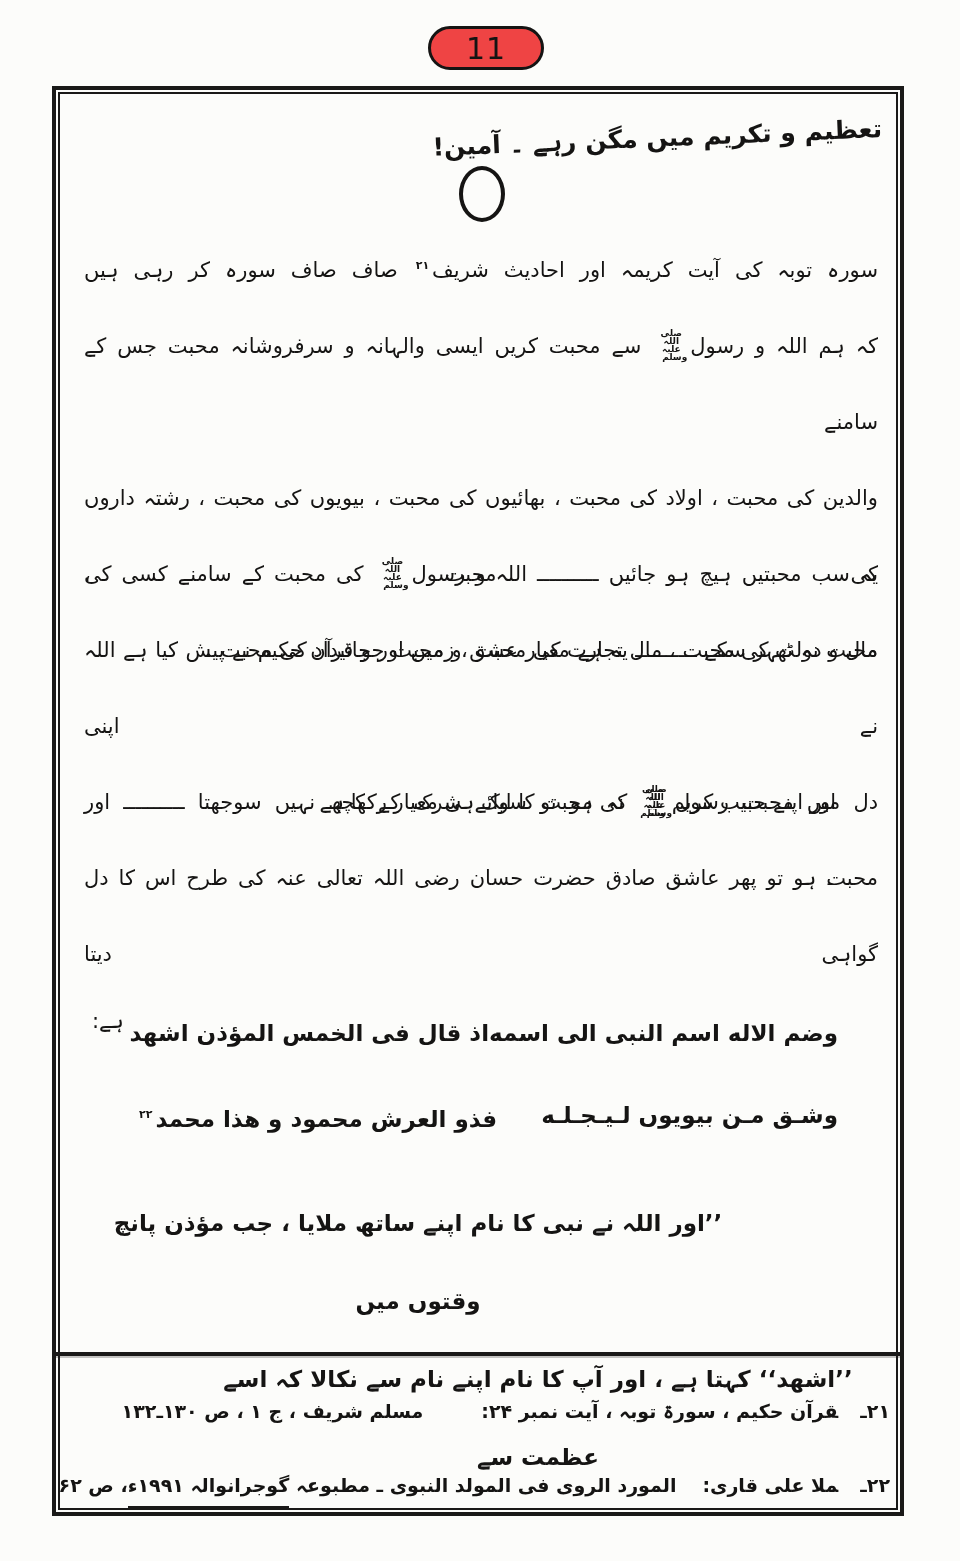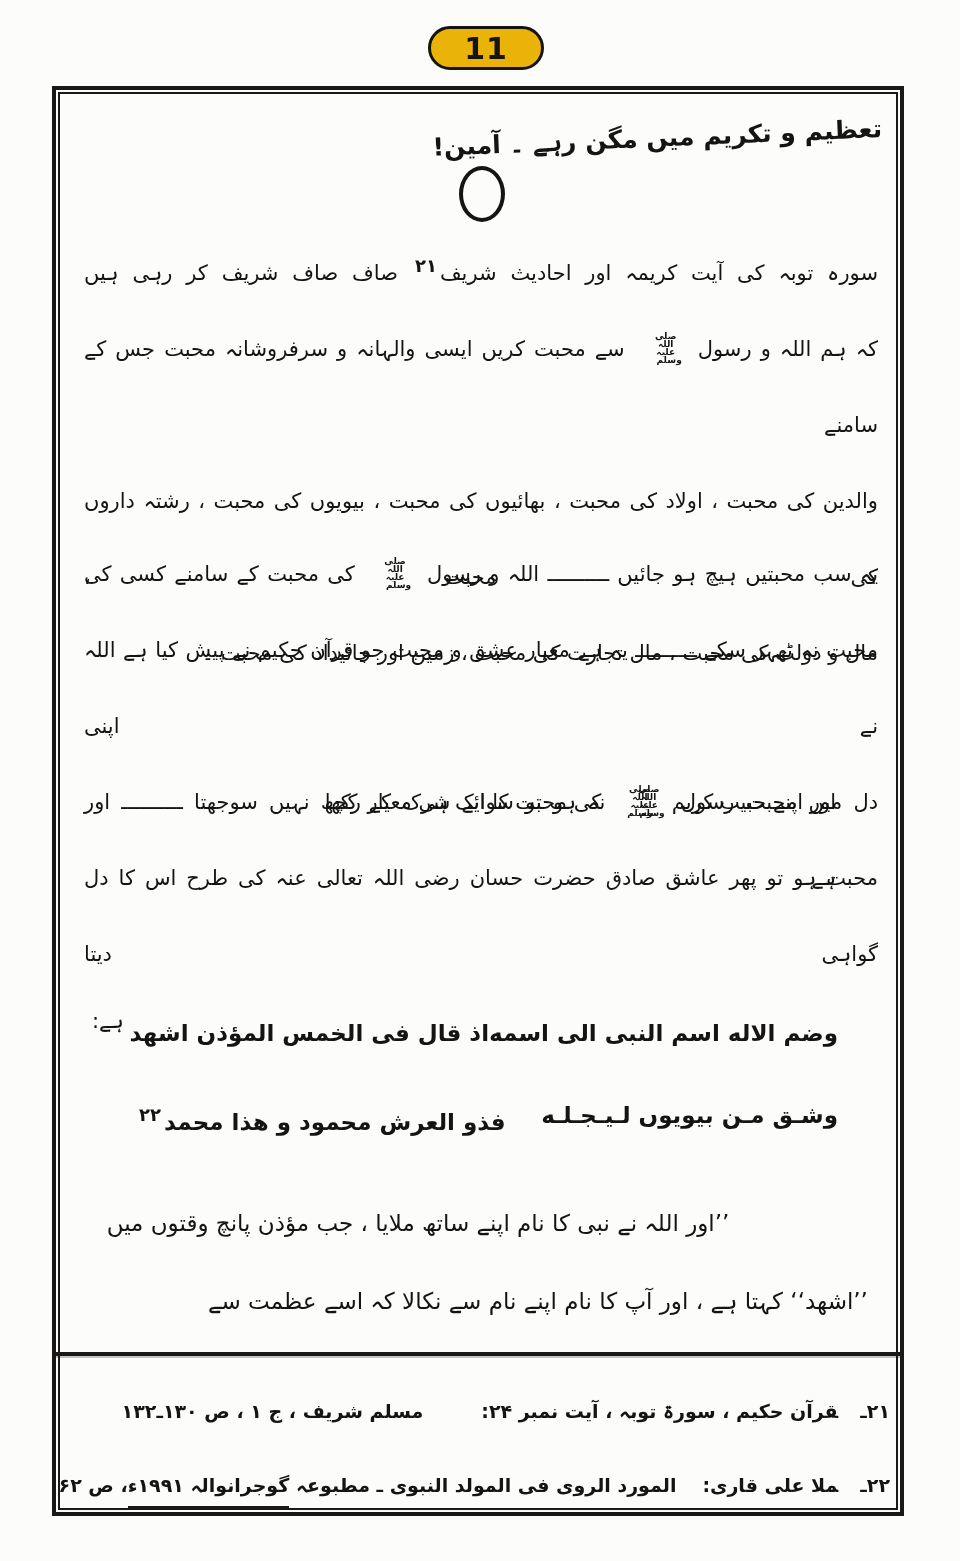--- a/index.html
+++ b/index.html
@@ -12,22 +12,22 @@
   .page {
     position:relative; width:960px; height:1561px;
     background:#fcfcfa; color:#151413; overflow:hidden;
   }
 
   
   .page-badge {
     position:absolute; top:26px; left:428px; width:116px; height:44px;
     border:3px solid #151413; border-radius:28px;
     display:flex; align-items:center; justify-content:center;
-    font-size:30px; font-weight:bold; letter-spacing:1px;
-    box-sizing:border-box; background:#eab308;
+    font-size:30px; font-weight:normal; letter-spacing:1px;
+    box-sizing:border-box; background:#ef4444;
   }
 
   
   .frame {
     position:absolute; left:52px; top:86px; width:852px; height:1430px;
     border:4px solid #1a1918; box-sizing:border-box;
   }
   .frame-inner {
     position:absolute; inset:2px; border:2px solid #1a1918; pointer-events:none;
   }
@@ -48,40 +48,40 @@
 
   .para { position:absolute; left:28px; right:22px; font-size:21px; }
   .p-line { line-height:76px; }
   .p-just { text-align:justify; text-align-last:justify; text-justify:inter-word; }
   .p-end  { text-align:right; }
   .p2-l3  { text-align:right; padding-left:220px; padding-right:42px; }
   .p3-l3  { line-height:58px; padding-left:8px; text-align:left; }
   .para3 .p3-l3 { padding-right:28px; }
 
   sup.fn-mark {
-    font-size:18px; font-weight:bold; vertical-align:super; margin:0 3px;
+    font-size:11px; font-weight:bold; vertical-align:super; margin:0 3px;
   }
 
   
   .saw {
     display:inline-block; width:32px; font-size:9px; line-height:8px;
-    text-align:center; vertical-align:-7px; margin:0 16px; font-weight:bold;
+    text-align:center; vertical-align:-7px; margin:0 3px; font-weight:bold;
     letter-spacing:0;
   }
 
   .couplets { position:absolute; top:902px; left:28px; right:22px; }
   .c-row {
     display:flex; justify-content:space-between; direction:rtl;
     line-height:82px; font-size:23px; font-weight:bold;
     padding:0 40px 0 52px;
   }
   .hemistich { white-space:nowrap;text-align:right; }
 
   .quote { position:absolute; top:1094px; left:30px; right:30px;
-    font-size:23px; font-weight:normal; }
+    font-size:23px; font-weight:bold; }
   .q-line { line-height:78px; text-align:center; }
   .q-1 { padding-left:0; padding-right:120px; }
   .q-2 { padding-left:120px; padding-right:0; }
 
   .fn-separator {
     position:absolute; top:1262px; left:0; right:0; height:0;
     border-top:4px solid #1a1918;
     box-shadow:0 2px 0 rgba(26,25,24,0.25);
   }
 
@@ -105,21 +105,21 @@
   <div class="frame">
     <div class="frame-inner"></div>
 
     <div class="content">
 
       <div class="header-line">تعظیم و تکریم میں مگن رہے ۔ آمین!</div>
 
       <div class="ornament-circle"></div>
 
       <div class="para para1" style="top:138px;">
-        <div class="p-line p-just"><span>سورہ توبہ کی آیت کریمہ اور احادیث شریف</span><sup class="fn-mark">۲۱</sup><span> صاف صاف شریف کر رہی ہیں</span></div>
+        <div class="p-line p-just"><span>سورہ توبہ کی آیت کریمہ اور احادیث شریف</span><sup class="fn-mark">۲۱</sup><span> صاف صاف سورہ کر رہی ہیں</span></div>
         <div class="p-line p-just"><span>کہ ہم اللہ و رسول</span><span class="saw">صلی اللہ علیہ وسلم</span><span> سے محبت کریں ایسی والہانہ و سرفروشانہ محبت جس کے سامنے</span></div>
         <div class="p-line p-just">والدین کی محبت ، اولاد کی محبت ، بھائیوں کی محبت ، بیویوں کی محبت ، رشتہ داروں کی محبت ،</div>
         <div class="p-line p-end">مال و دولت کی محبت ، مال تجارت کی محبت ، زمین اور جائیداد کی محبت ۔</div>
       </div>
 
       <div class="para para2" style="top:446px;">
         <div class="p-line p-just"><span>یہ سب محبتیں ہیچ ہو جائیں ــــــــــ اللہ و رسول</span><span class="saw">صلی اللہ علیہ وسلم</span><span> کی محبت کے سامنے کسی کی</span></div>
         <div class="p-line p-just">محبت نہ ٹھہر سکے ــــــــــ یہ ہے معیار عشق و محبت جو قرآن حکیم نے پیش کیا ہے اللہ نے اپنی</div>
         <div class="p-line p2-l3"><span>اور اپنے حبیب کریم</span><span class="saw">صلی اللہ علیہ وسلم</span><span> کی محبت کا ایک ہی معیار رکھا ہے ۔</span></div>
       </div>

